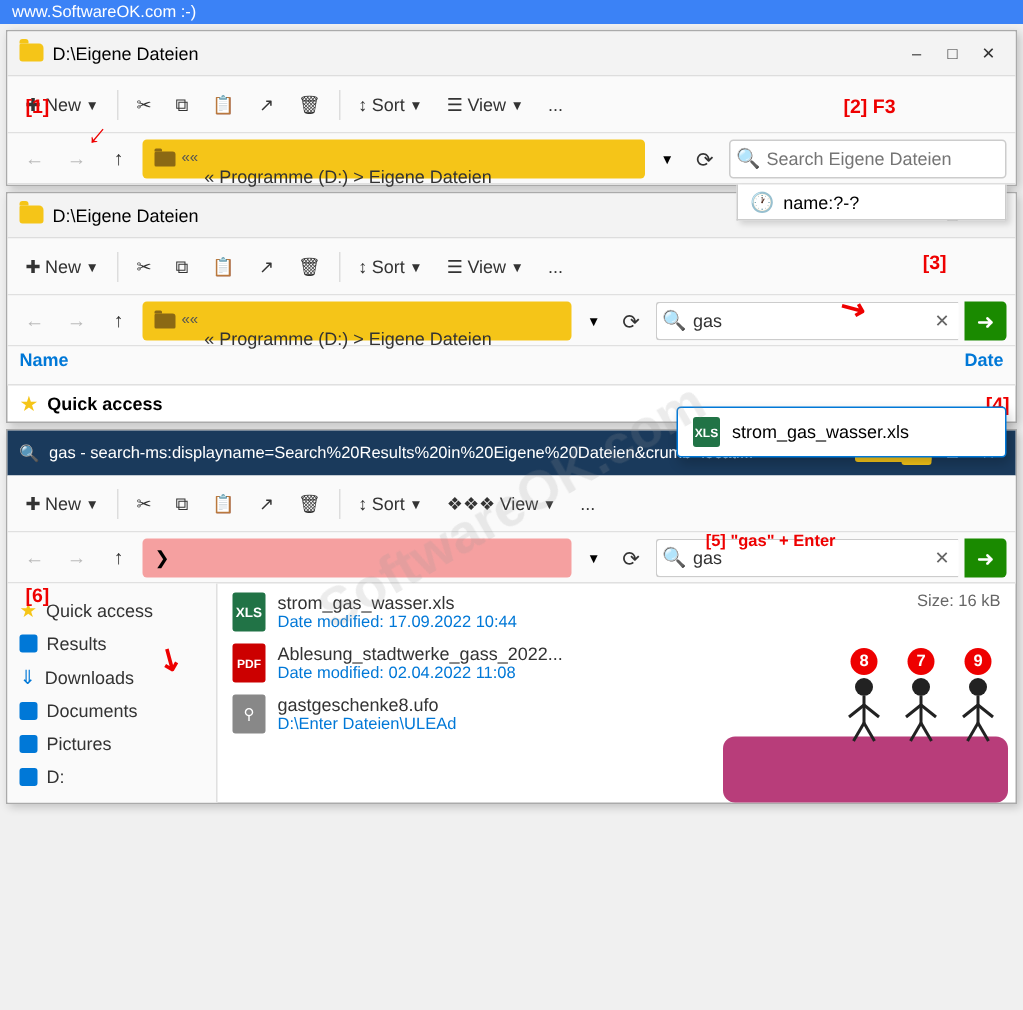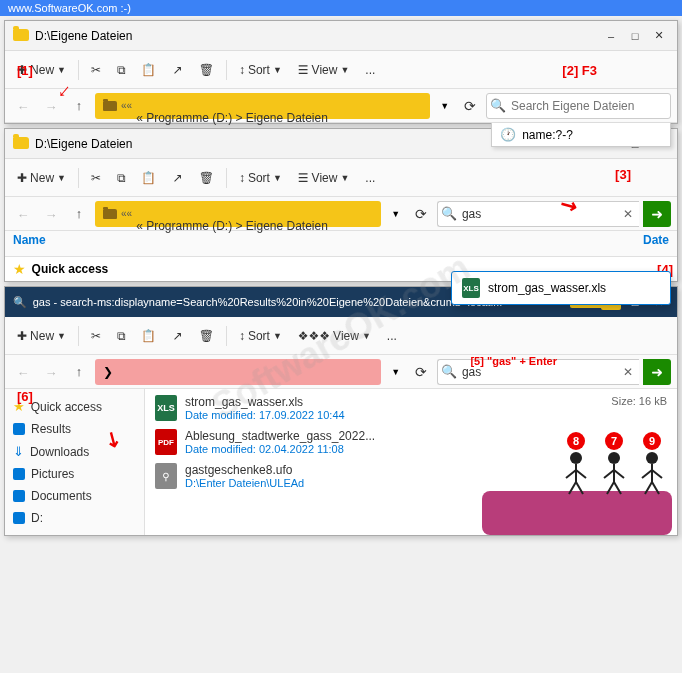--- a/index.html
+++ b/index.html
@@ -731,25 +731,25 @@
       <div class="sidebar-item">
         <span class="blue-sq"></span>
         <span>Results</span>
       </div>
       <div class="sidebar-item">
         <span style="color:#0078d7; font-size:13px;">⇓</span>
         <span>Downloads</span>
       </div>
       <div class="sidebar-item">
         <span class="blue-sq"></span>
-        <span>Pictures</span>
+        <span>Documents</span>
       </div>
       <div class="sidebar-item">
         <span class="blue-sq"></span>
-        <span>Documents</span>
+        <span>Pictures</span>
       </div>
       <div class="sidebar-item">
         <span class="blue-sq"></span>
         <span>D:</span>
       </div>
     </div>
     <div class="file-list">
 
       <div class="file-row">
         <div class="xls-icon">XLS</div>

